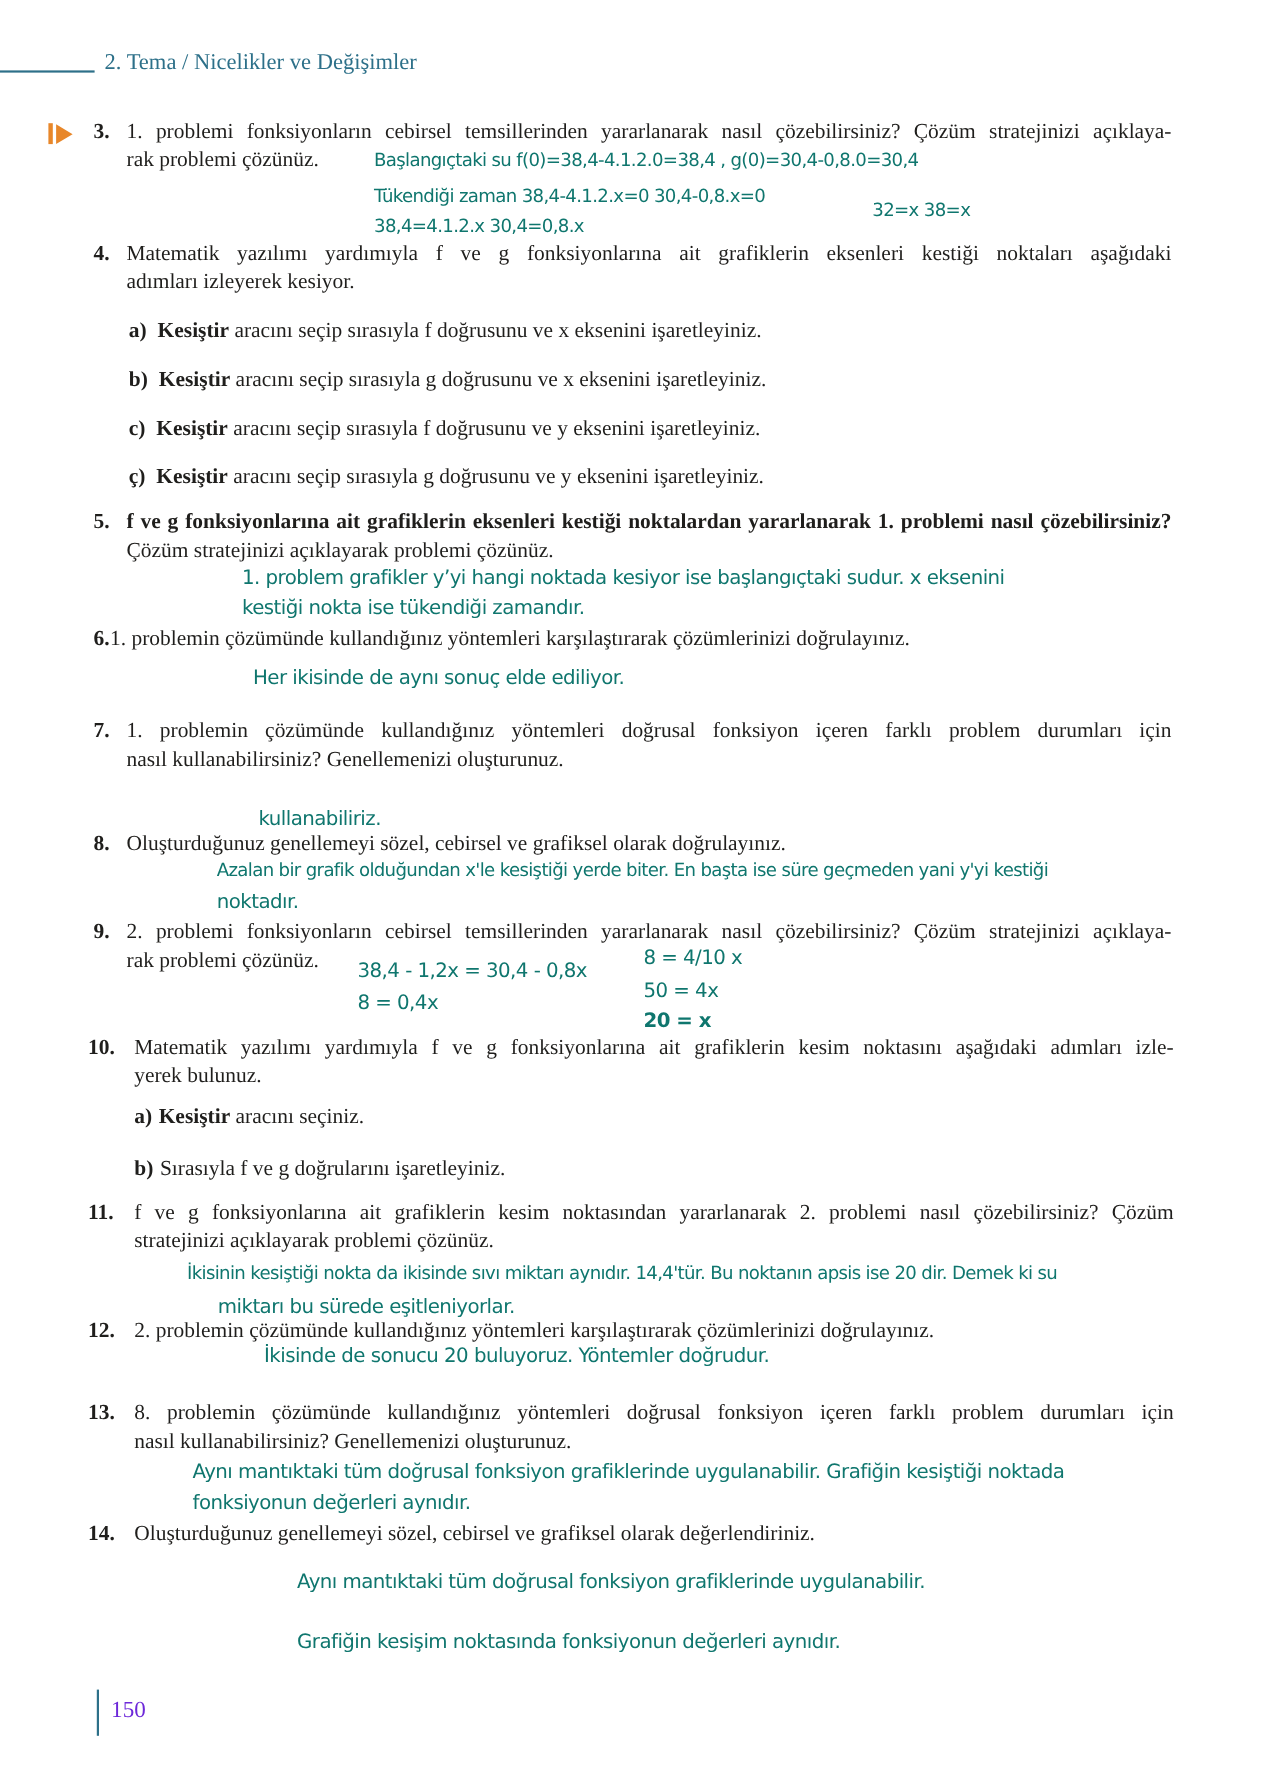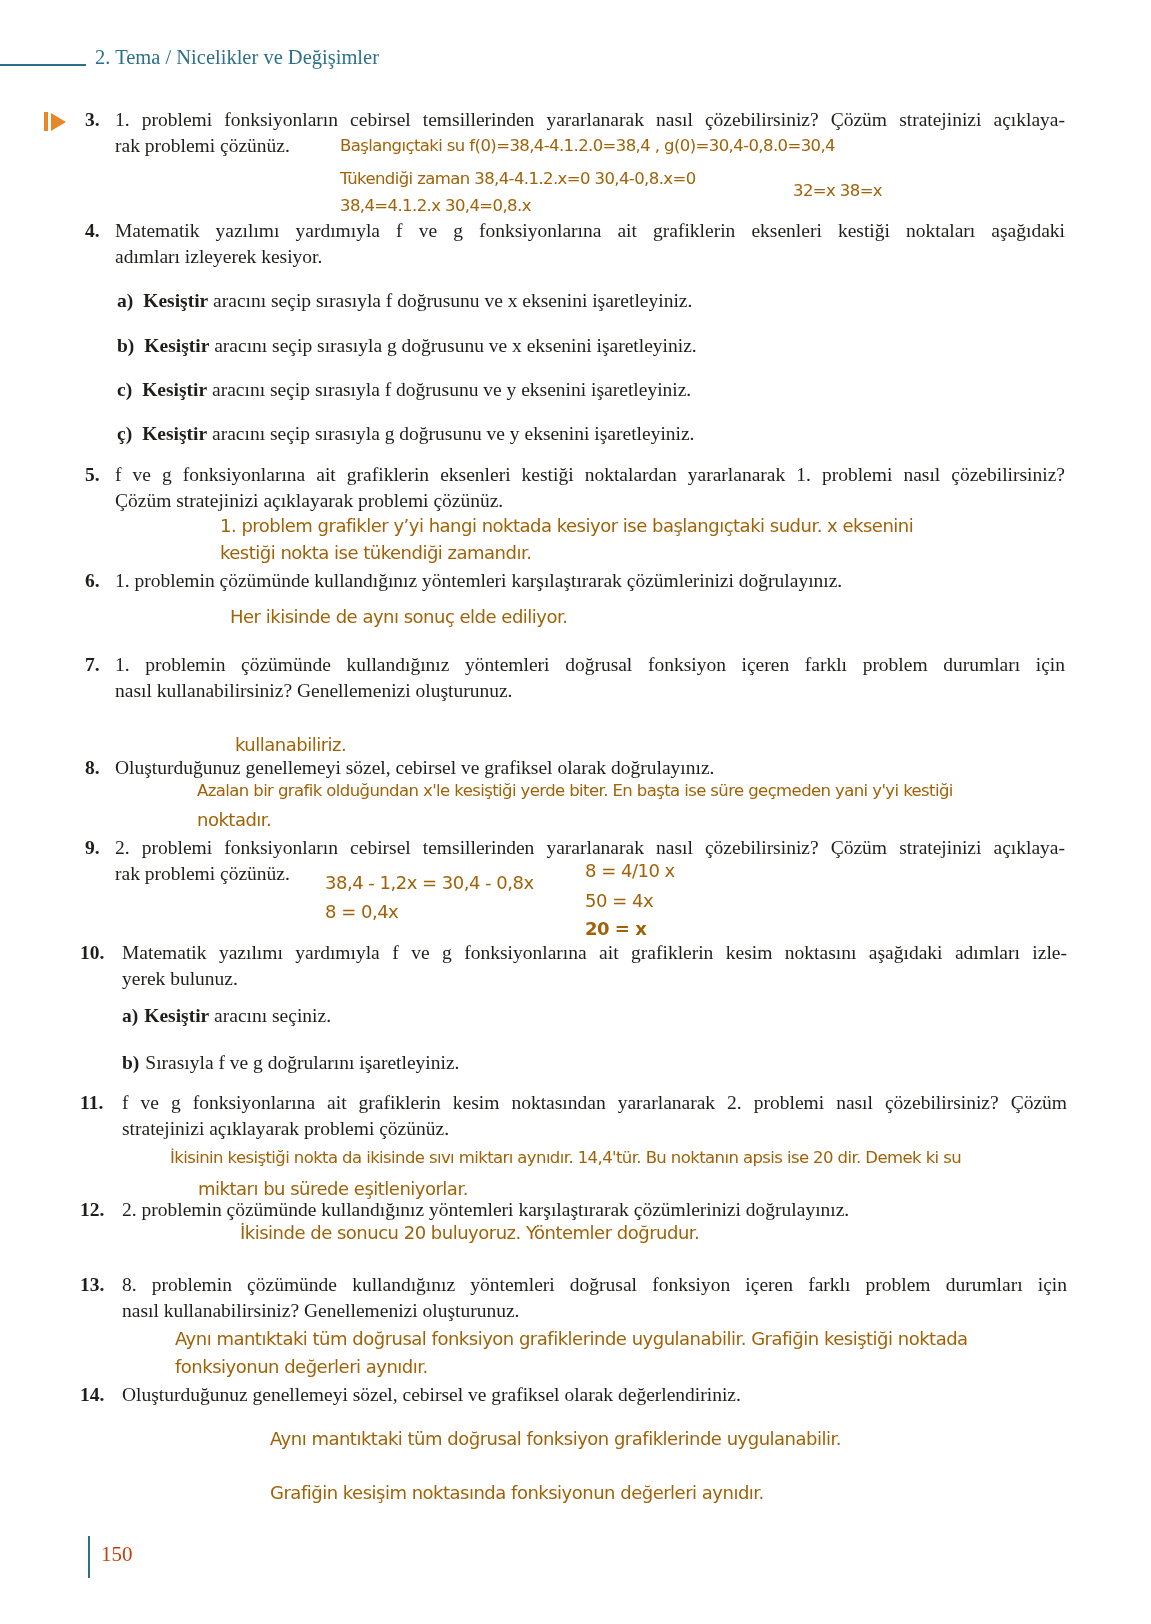--- a/index.html
+++ b/index.html
@@ -7,34 +7,34 @@
         font-family:"Liberation Serif",serif;}
   
   .t{position:absolute;font-family:"Liberation Serif",serif;font-size:19.5px;color:#1f1e1c;
      white-space:nowrap;line-height:26px;}
   .num{font-weight:bold;}
   .just{white-space:normal;width:950px;text-align:justify;text-align-last:justify;height:27px;overflow:hidden;}
   .just2{white-space:normal;width:945px;text-align:justify;text-align-last:justify;height:27px;overflow:hidden;}
   .itm-label{font-weight:bold;margin-right:10px;}
   .itm-tool{font-weight:bold;}
   
-  .ans{position:absolute;font-family:"DejaVu Sans",sans-serif;color:#a16207;font-size:18px;
+  .ans{position:absolute;font-family:"DejaVu Sans",sans-serif;color:#0f766e;font-size:18px;
        letter-spacing:-0.5px;white-space:nowrap;}
   .ans-sm{font-size:16.5px;letter-spacing:-0.6px;}
   
   .hdr{position:absolute;left:95px;top:46px;font-size:20.5px;color:#2d7089;white-space:nowrap;}
   .hdr-rule{position:absolute;left:0;top:64px;width:86px;height:2px;background:#2d7089;}
   
   .marker{position:absolute;left:44px;top:112px;display:flex;align-items:center;}
   .marker-bar{width:4px;height:19px;background:#e8872a;margin-right:3px;}
   .marker-tri{width:0;height:0;border-left:15px solid #e8872a;
               border-top:9.5px solid transparent;border-bottom:9.5px solid transparent;}
   
   .pg-rule{position:absolute;left:88px;top:1536px;width:2px;height:42px;background:#2d7089;}
-  .pg-num{position:absolute;left:101px;top:1542px;font-size:21px;color:#c2410c;}
+  .pg-num{position:absolute;left:101px;top:1542px;font-size:21px;color:#6d28d9;}
 </style>
 </head>
 <body>
 
 <div class="page">
 
   <div class="hdr-rule"></div>
   <div class="hdr">2. Tema / Nicelikler ve Değişimler</div>
 
   <span class="marker">
@@ -51,27 +51,27 @@
 
   <div class="t num" style="left:85px;top:218px;">4.</div>
   <div class="t just" style="left:115px;top:218px;">Matematik yazılımı yardımıyla f ve g fonksiyonlarına ait grafiklerin eksenleri kestiği noktaları aşağıdaki</div>
   <div class="t" style="left:115px;top:244px;">adımları izleyerek kesiyor.</div>
   <div class="t" style="left:117px;top:333px;"><span class="itm-label">b)</span><span class="itm-tool">Kesiştir</span><span> aracını seçip sırasıyla g doğrusunu ve x eksenini işaretleyiniz.</span></div>
   <div class="t" style="left:117px;top:288px;"><span class="itm-label">a)</span><span class="itm-tool">Kesiştir</span><span> aracını seçip sırasıyla f doğrusunu ve x eksenini işaretleyiniz.</span></div>
   <div class="t" style="left:117px;top:377px;"><span class="itm-label">c)</span><span class="itm-tool">Kesiştir</span><span> aracını seçip sırasıyla f doğrusunu ve y eksenini işaretleyiniz.</span></div>
   <div class="t" style="left:117px;top:421px;"><span class="itm-label">ç)</span><span class="itm-tool">Kesiştir</span><span> aracını seçip sırasıyla g doğrusunu ve y eksenini işaretleyiniz.</span></div>
 
   <div class="t num" style="left:85px;top:462px;">5.</div>
-  <div class="t just" style="left:115px;top:462px;">f ve g fonksiyonlarına ait grafiklerin eksenleri kestiği noktalardan yararlanarak 1. problemi nasıl çözebilirsiniz?</div>
+  <div class="t just" style="left:115px;top:462px;font-weight:bold;">f ve g fonksiyonlarına ait grafiklerin eksenleri kestiği noktalardan yararlanarak 1. problemi nasıl çözebilirsiniz?</div>
   <div class="t" style="left:115px;top:488px;">Çözüm stratejinizi açıklayarak problemi çözünüz.</div>
   <div class="ans" style="left:220px;top:515px;">1. problem grafikler y’yi hangi noktada kesiyor ise başlangıçtaki sudur. x eksenini</div>
   <div class="ans" style="left:220px;top:542px;">kestiği nokta ise tükendiği zamandır.</div>
 
   <div class="t num" style="left:85px;top:568px;">6.</div>
-  <div class="t" style="left:115px;top:568px;">1. problemin çözümünde kullandığınız yöntemleri karşılaştırarak çözümlerinizi doğrulayınız.</div>
+  <div class="t" style="left:100px;top:568px;">1. problemin çözümünde kullandığınız yöntemleri karşılaştırarak çözümlerinizi doğrulayınız.</div>
   <div class="ans" style="left:230px;top:606px;">Her ikisinde de aynı sonuç elde ediliyor.</div>
 
   <div class="t num" style="left:85px;top:652px;">7.</div>
   <div class="t just" style="left:115px;top:652px;">1. problemin çözümünde kullandığınız yöntemleri doğrusal fonksiyon içeren farklı problem durumları için</div>
   <div class="t" style="left:115px;top:678px;">nasıl kullanabilirsiniz? Genellemenizi oluşturunuz.</div>
   <div class="ans" style="left:235px;top:734px;">kullanabiliriz.</div>
 
   <div class="t num" style="left:85px;top:755px;">8.</div>
   <div class="t" style="left:115px;top:755px;">Oluşturduğunuz genellemeyi sözel, cebirsel ve grafiksel olarak doğrulayınız.</div>
   <div class="ans ans-sm" style="left:197px;top:781px;">Azalan bir grafik olduğundan x'le kesiştiği yerde biter. En başta ise süre geçmeden yani y'yi kestiği</div>

